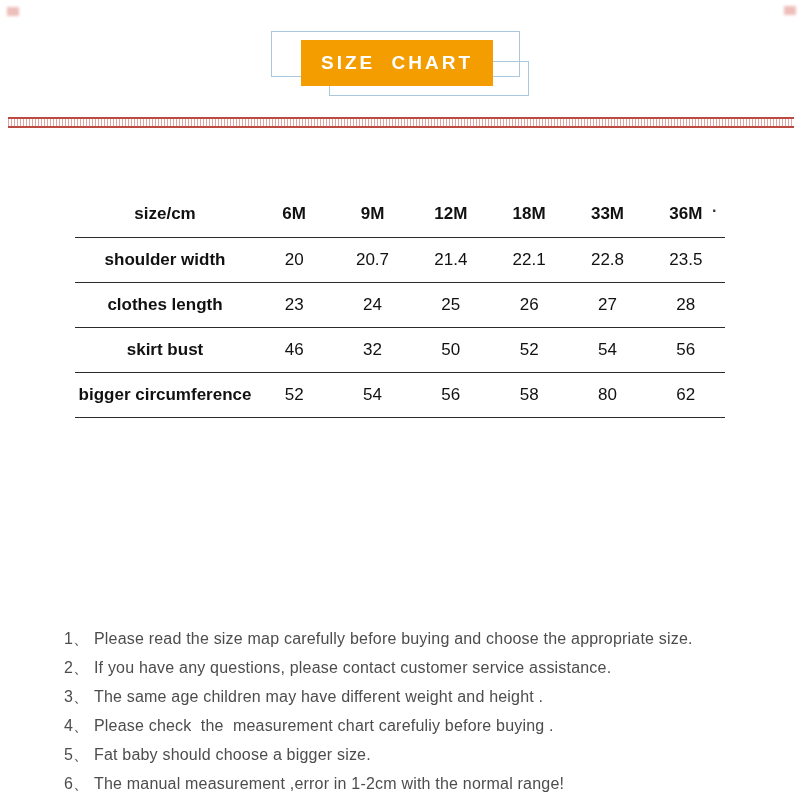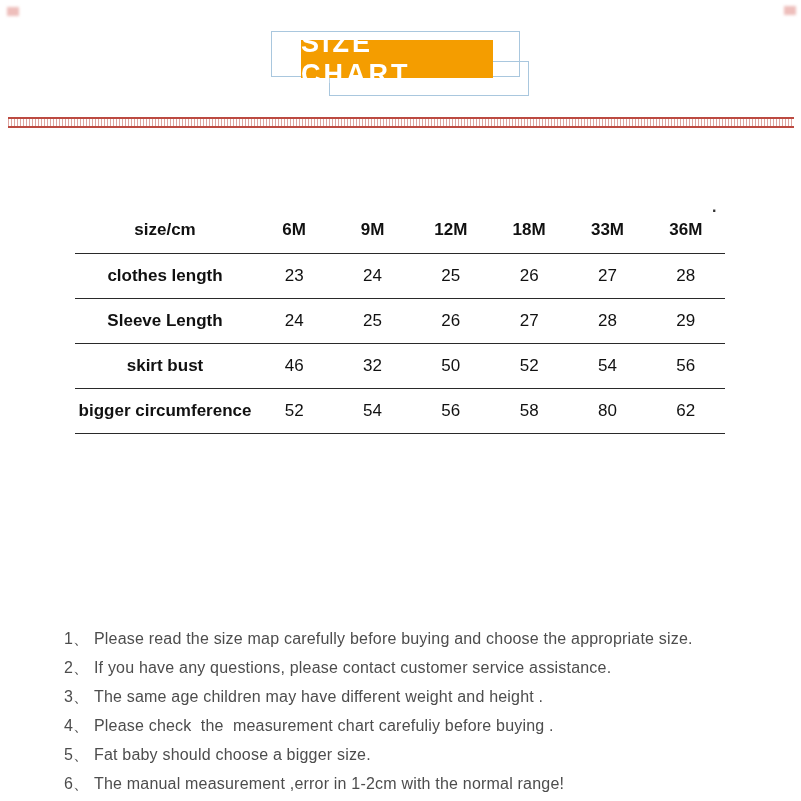--- a/index.html
+++ b/index.html
@@ -19,25 +19,25 @@
     width: 249px; height: 46px;
     border: 1px solid var(--outline, #a9c7de);
   }
   .outline-rect-front {
     position: absolute; left: 329px; top: 61px;
     width: 200px; height: 35px;
     border: 1px solid var(--outline, #a9c7de);
   }
   .title-box {
     position: absolute; left: 301px; top: 40px;
-    width: 192px; height: 38px;
+    width: 192px; height: 46px;
     background: var(--title-bg, #f49d00);
     color: var(--title-text, #ffffff);
     display: flex; align-items: center; justify-content: center;
-    font-size: 27px; font-weight: bold;
+    font-size: 19px; font-weight: bold;
     letter-spacing: 3px; word-spacing: 8px;
   }
 
   
   .divider {
     position: absolute; left: 8px; top: 117px;
     width: 786px; height: 11px;
     border-top: 2px solid var(--divider, #bc4a41);
     border-bottom: 2px solid var(--divider, #bc4a41);
     background: repeating-linear-gradient(90deg,
@@ -49,21 +49,21 @@
   .corner-artifact {
     position: absolute; width: 12px; height: 9px;
     background: rgba(205, 70, 60, 0.35);
     filter: blur(1.5px);
   }
   .corner-artifact.left  { left: 7px;  top: 7px; }
   .corner-artifact.right { left: 784px; top: 6px; }
 
   
   table.size-table {
-    position: absolute; left: 75px; top: 208px;
+    position: absolute; left: 75px; top: 192px;
     width: 650px;
     border-collapse: collapse;
     table-layout: fixed;
   }
   .size-table th, .size-table td {
     height: 45px;
     text-align: center;
     vertical-align: middle;
     border-bottom: 1px solid #2a2a2a;
     font-size: 17px;
@@ -131,36 +131,36 @@
           <th>6M</th>
           <th>9M</th>
           <th>12M</th>
           <th>18M</th>
           <th>33M</th>
           <th>36M</th>
         </tr>
     </thead>
     <tbody>
         <tr>
+          <td class="row-label">shoulder width</td>
+          <td class="size-value">20</td>
+          <td class="size-value">20.7</td>
+          <td class="size-value">21.4</td>
+          <td class="size-value">22.1</td>
+          <td class="size-value">22.8</td>
+          <td class="size-value">23.5</td>
+        </tr>
+        <tr>
           <td class="row-label">clothes length</td>
           <td class="size-value">23</td>
           <td class="size-value">24</td>
           <td class="size-value">25</td>
           <td class="size-value">26</td>
           <td class="size-value">27</td>
           <td class="size-value">28</td>
-        </tr>
-        <tr>
-          <td class="row-label">Sleeve Length</td>
-          <td class="size-value">24</td>
-          <td class="size-value">25</td>
-          <td class="size-value">26</td>
-          <td class="size-value">27</td>
-          <td class="size-value">28</td>
-          <td class="size-value">29</td>
         </tr>
         <tr>
           <td class="row-label">skirt bust</td>
           <td class="size-value">46</td>
           <td class="size-value">32</td>
           <td class="size-value">50</td>
           <td class="size-value">52</td>
           <td class="size-value">54</td>
           <td class="size-value">56</td>
         </tr>

